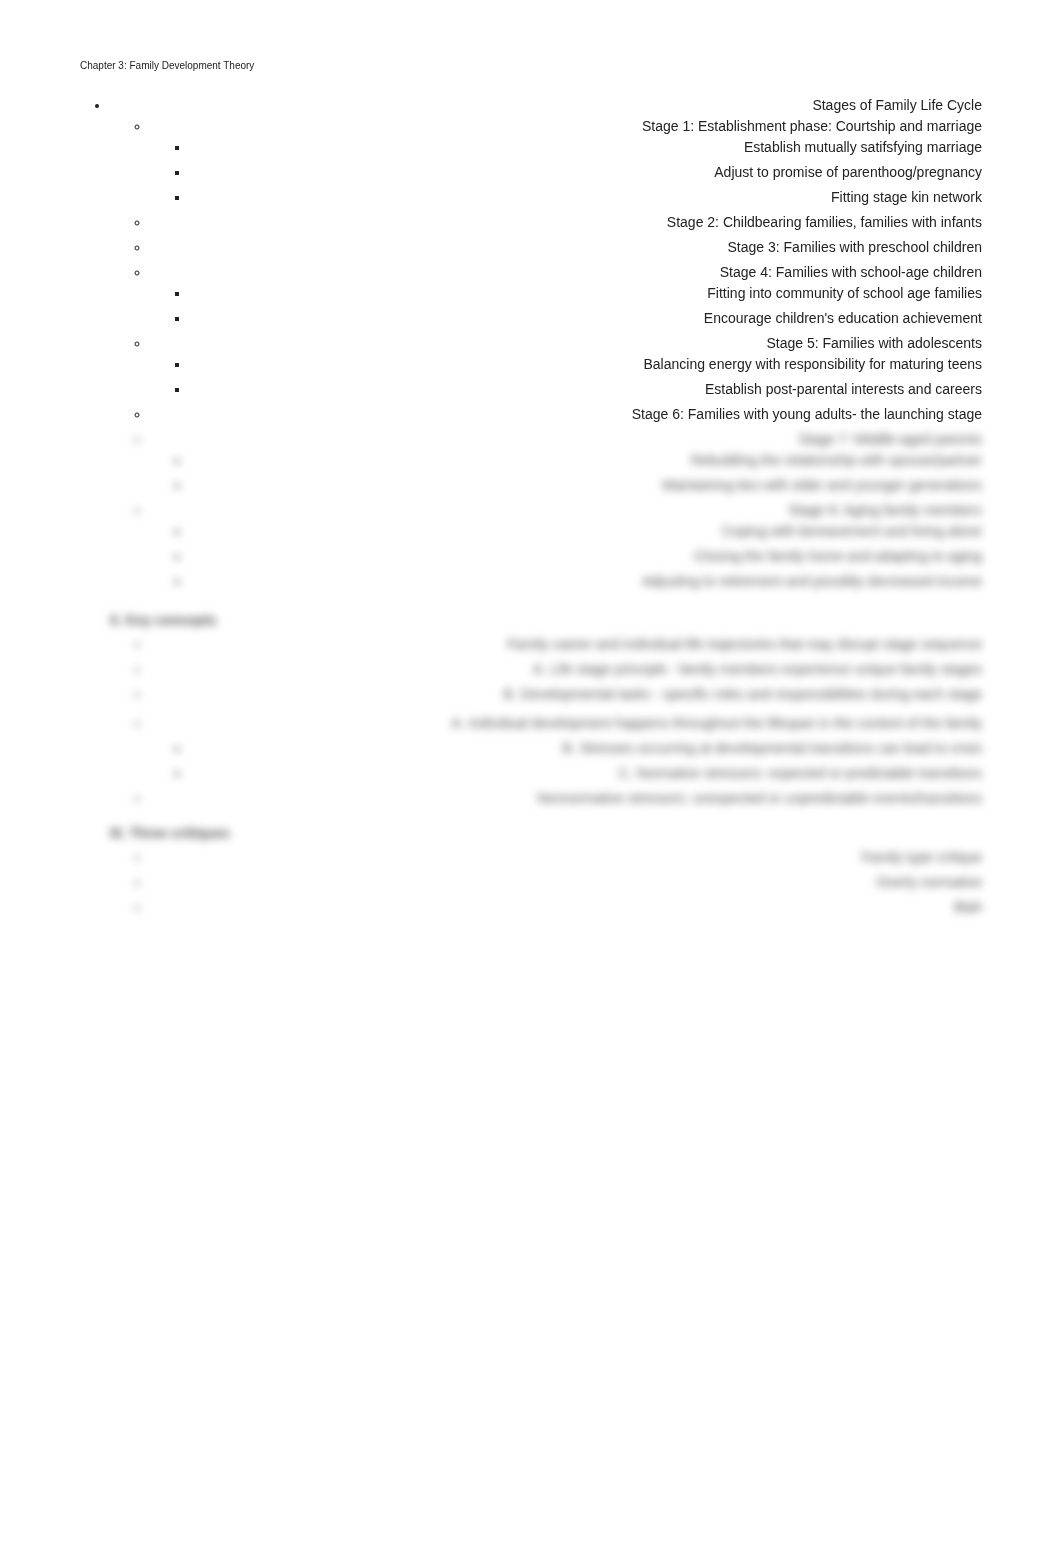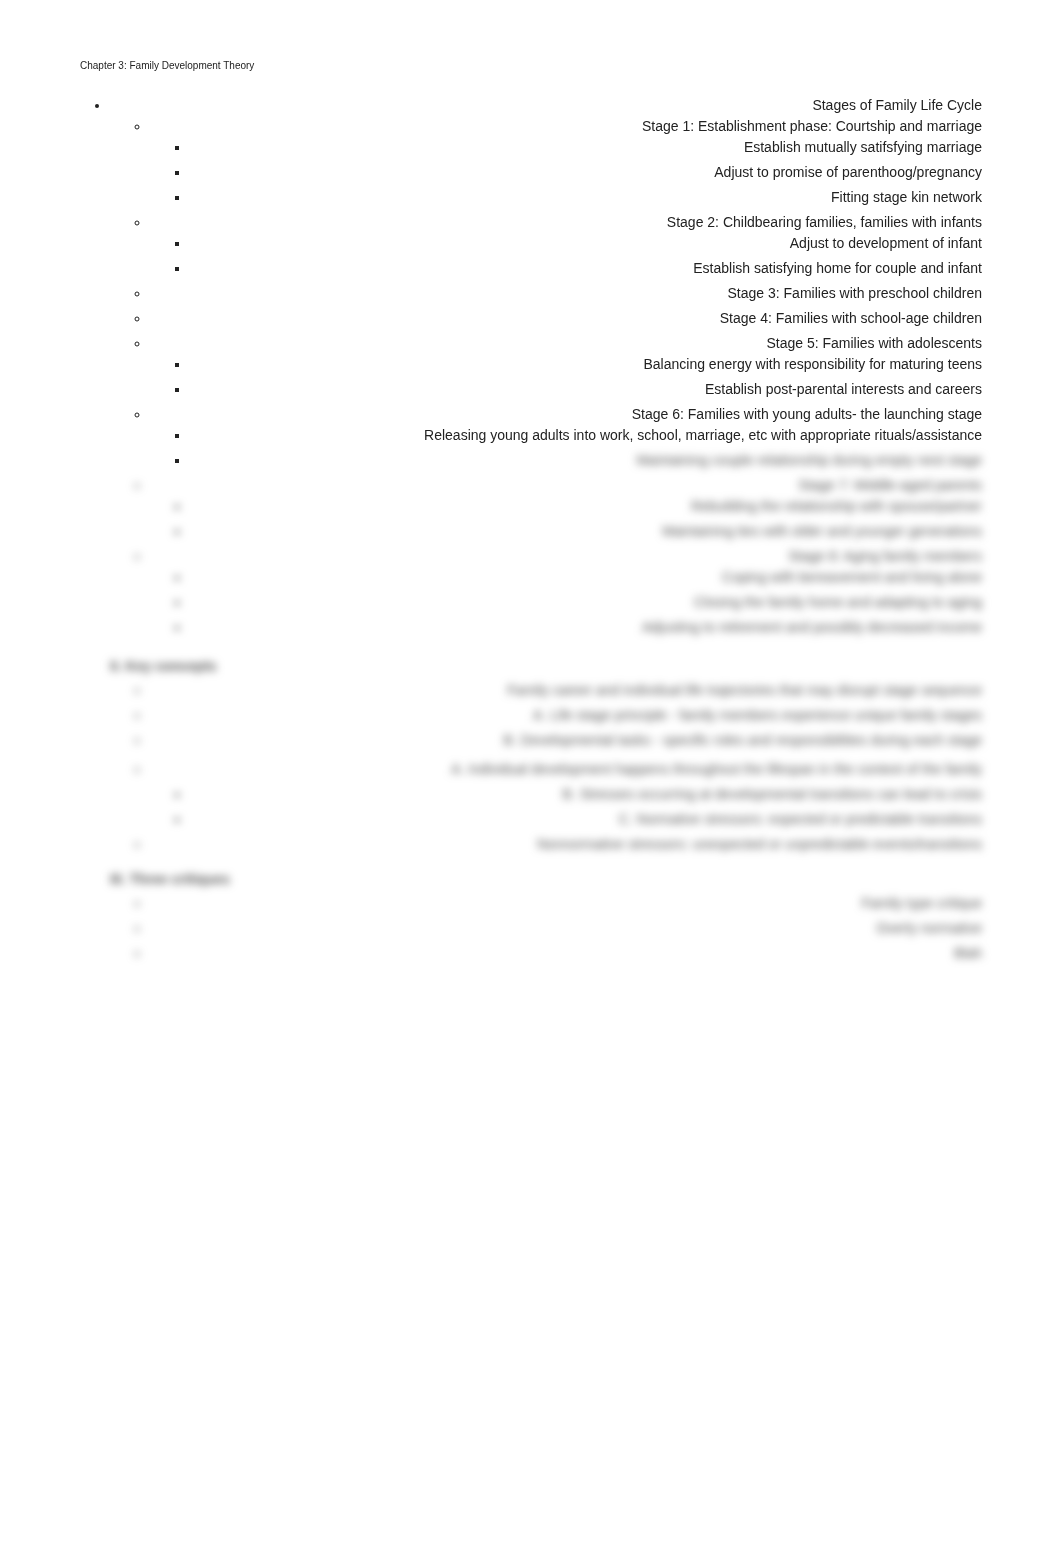--- a/index.html
+++ b/index.html
@@ -58,53 +58,44 @@
         <span>Stage 1: Establishment phase: Courtship and marriage</span>
         <ul class="level3">
           <li><span>Establish mutually satifsfying marriage</span></li>
           <li><span>Adjust to promise of parenthoog/pregnancy</span></li>
           <li><span>Fitting stage kin network</span></li>
         </ul>
       </li>
 
       <li>
         <span>Stage 2: Childbearing families, families with infants</span>
-        <ul class="level3">
-          <li><span>Adjust to development of infant</span></li>
-          <li><span>Establish satisfying home for couple and infant</span></li>
-        </ul>
       </li>
 
       <li>
         <span>Stage 3: Families with preschool children</span>
       </li>
 
       <li>
         <span>Stage 4: Families with school-age children</span>
+        <ul class="level3">
+          <li><span>Fitting into community of school age families</span></li>
+          <li><span>Encourage children's education achievement</span></li>
+        </ul>
       </li>
 
       <li>
         <span>Stage 5: Families with adolescents</span>
         <ul class="level3">
           <li><span>Balancing energy with responsibility for maturing teens</span></li>
           <li><span>Establish post-parental interests and careers</span></li>
         </ul>
       </li>
 
       <li>
         <span>Stage 6: Families with young adults- the launching stage</span>
-        <ul class="level3">
-          <li>
-            <span>Releasing young adults into work, school, marriage, etc with appropriate rituals/assistance</span>
-          </li>
-
-          <li>
-            <span class="blurred">Maintaining couple relationship during empty nest stage</span>
-          </li>
-        </ul>
       </li>
 
       <li class="blurred">
         <span>Stage 7: Middle-aged parents</span>
         <ul class="level3">
           <li>Rebuilding the relationship with spouse/partner</li>
           <li>Maintaining ties with older and younger generations</li>
         </ul>
       </li>
 

